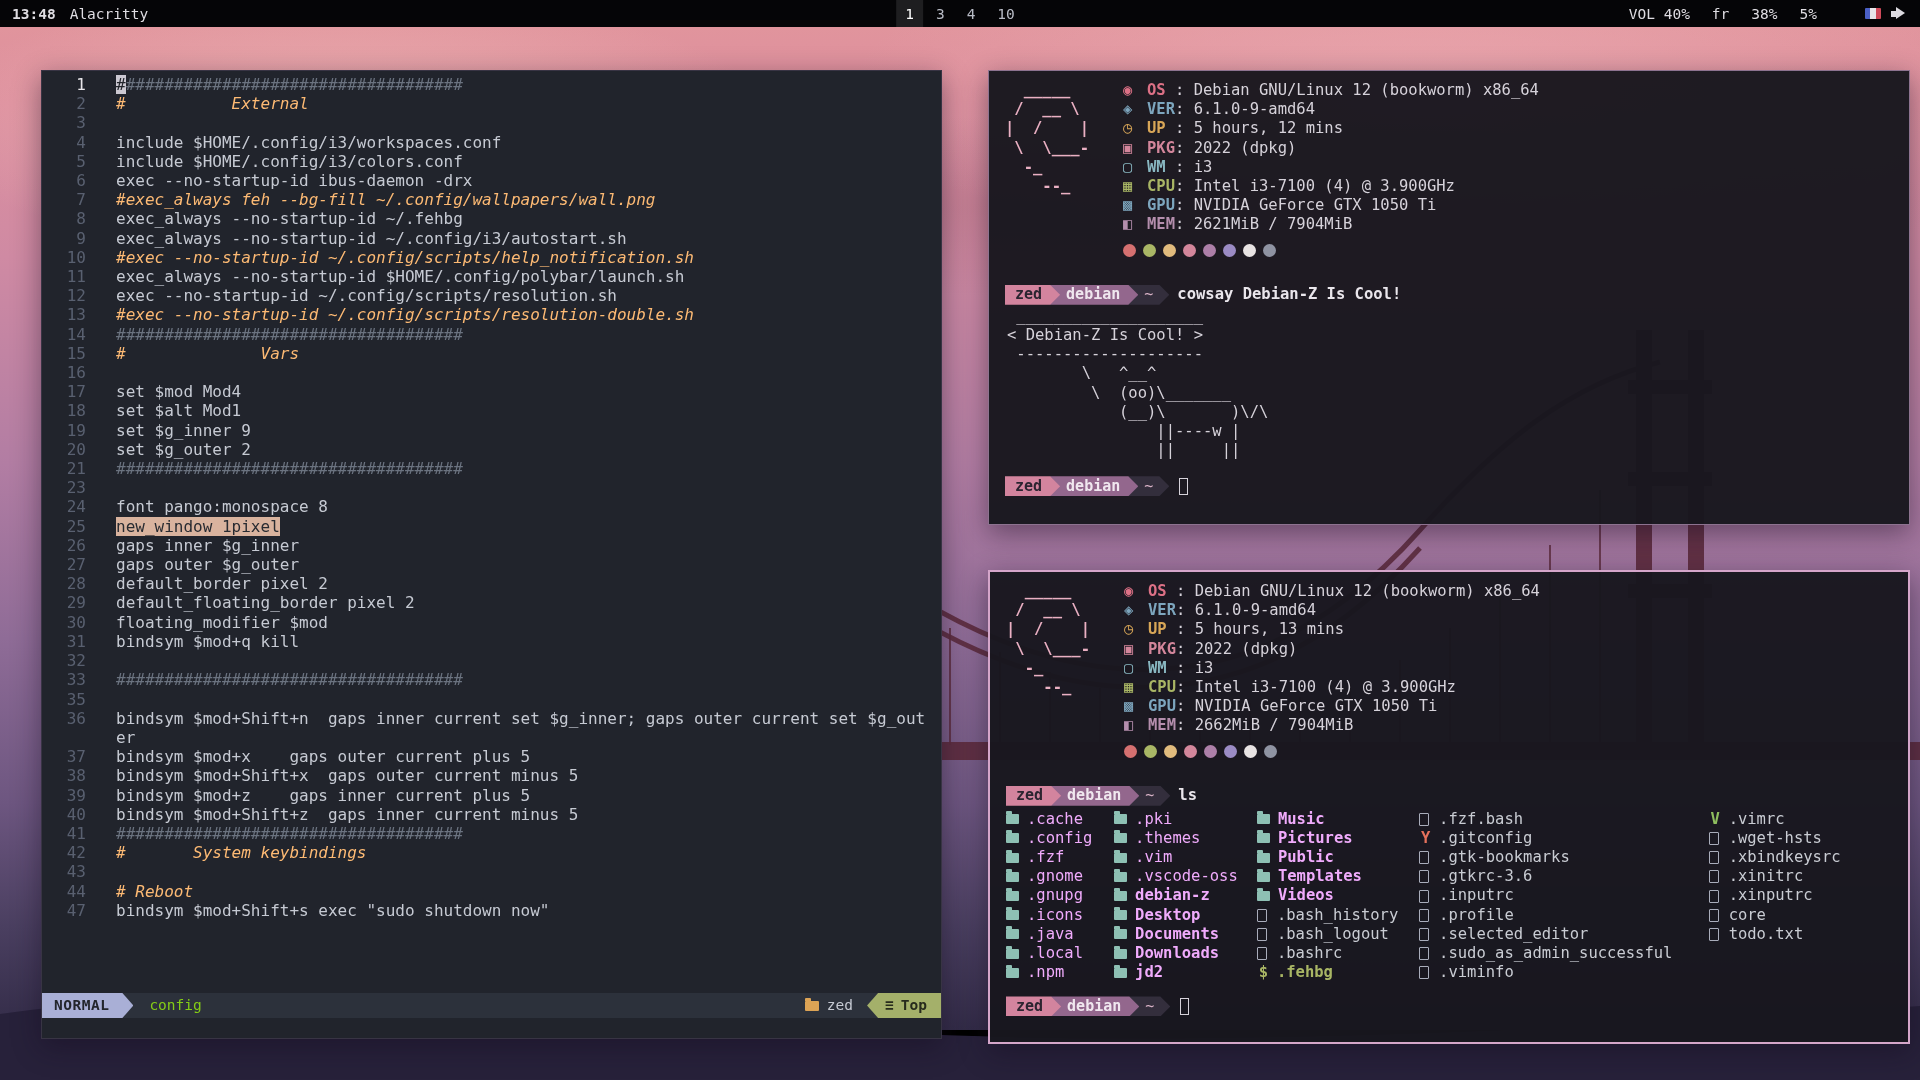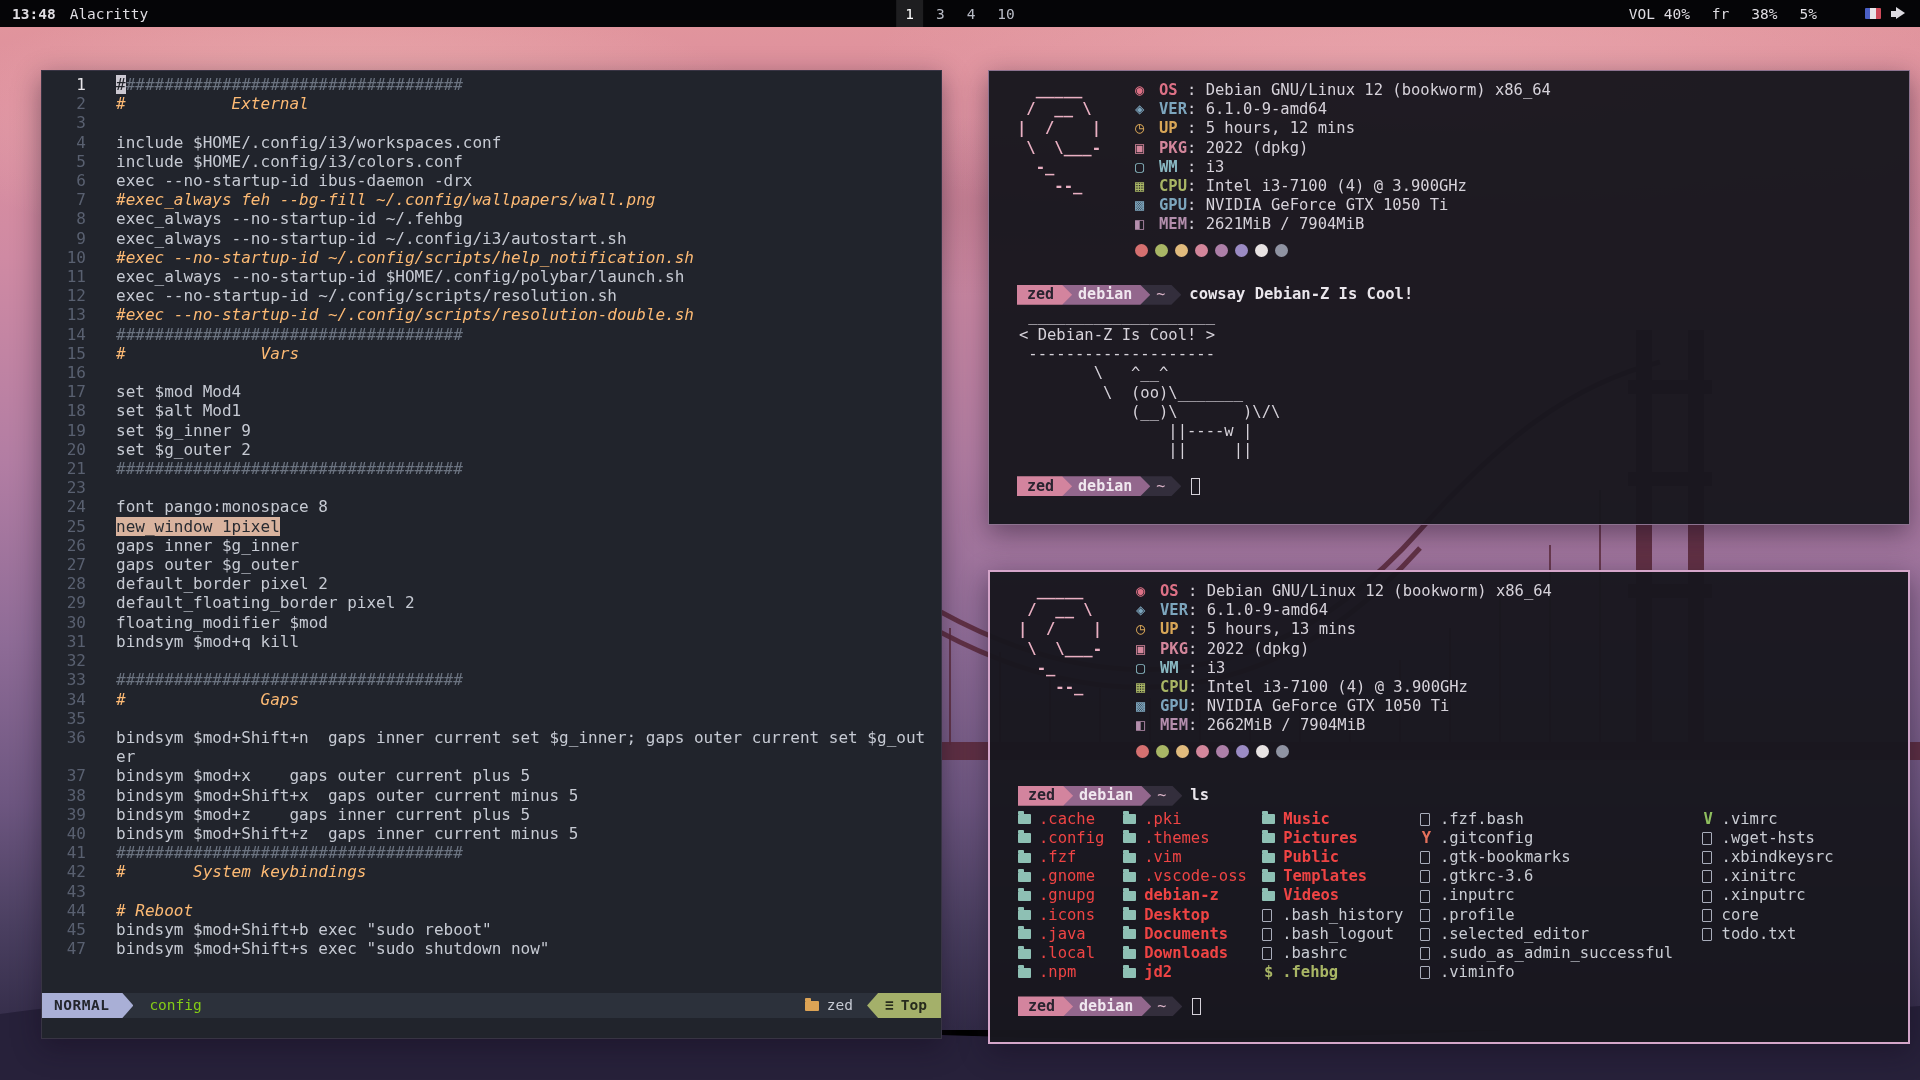--- a/index.html
+++ b/index.html
@@ -62,21 +62,21 @@
   .pos-seg { background:#a4b06a; color:#272b1d; font-weight:bold; height:100%; display:inline-flex;
     align-items:center; gap:7px; padding:0 14px 0 18px;
     clip-path:polygon(11px 0,100% 0,100% 100%,11px 100%,0 50%); }
   .menu-glyph::before { content:"≡"; }
   .cmdline { height:20px; background:#21242c; }
 
   
   .term { background:rgba(24,23,30,.97); font-size:15.5px; line-height:19.2px; color:#d3cfd8; }
   .term-top    { left:988px; top:70px;  width:922px; height:455px; border:1px solid #8d7390; }
   .term-bottom { left:988px; top:570px; width:922px; height:474px; border:2px solid #d5a6ca; }
-  .term-body { padding:10px 28px; }
+  .term-body { padding:10px 16px; }
   .fetch-block { display:flex; }
   .logo { font-size:15.5px; line-height:19.2px; color:#eab0c3; font-weight:bold; flex:0 0 118px; width:118px; }
   .fetch-row { height:19.2px; display:flex; align-items:center; white-space:pre; }
   .f-icon { width:24px; font-weight:bold; }
   .f-label { font-weight:bold; }
   .f-value { color:#d6d2da; }
   .palette-row { display:flex; gap:7px; margin-top:6px; height:19.2px; align-items:center; }
   .p-dot { width:13px; height:13px; border-radius:50%; }
   .prompt-row { display:flex; align-items:center; height:20px; margin-top:6px; }
   .seg { display:inline-flex; align-items:center; height:20px; font-size:15px; position:relative; }
@@ -87,21 +87,21 @@
   .seg-path { background:#332e3c; color:#d8b2c6; padding:0 16px; margin-left:-10px; z-index:1;
     clip-path:polygon(0 0,calc(100% - 10px) 0,100% 50%,calc(100% - 10px) 100%,0 100%); }
   .cmd { margin-left:8px; font-weight:bold; color:#eae6ec; white-space:pre; }
   .term-cursor { display:inline-block; width:9px; height:17px; border:1px solid #d6d2da; margin-left:10px; }
   .cowsay { white-space:pre; color:#d6d2da; margin:2px 0 0 2px; font-size:15.5px; line-height:19.2px; }
   .t-blank { height:19px; }
   .ls-grid { display:flex; margin-top:4px; }
   .ls-col { display:flex; flex-direction:column; }
   .ls-col-0{width:112px} .ls-col-1{width:148px} .ls-col-2{width:168px} .ls-col-3{width:300px} .ls-col-4{width:190px}
   .ls-entry { height:19.2px; display:flex; align-items:center; white-space:pre; }
-  .ls-entry.dir .ls-name, .ls-entry.dir-bold .ls-name { color:#ef4444; }
+  .ls-entry.dir .ls-name, .ls-entry.dir-bold .ls-name { color:#f0abfc; }
   .ls-entry.dir-bold .ls-name { font-weight:bold; }
   .ls-entry.file .ls-name { color:#c9ccd3; }
   .ls-entry.exec .ls-name { color:#a9b665; font-weight:bold; }
   .icon-folder { width:13px; height:10px; background:#8ec0b4; border-radius:1px; position:relative; margin-right:8px; flex:0 0 13px; }
   .icon-folder::before { content:""; position:absolute; top:-3px; left:0; width:6px; height:3px; background:#8ec0b4; border-radius:1px 1px 0 0; }
   .icon-file { width:10px; height:13px; border:1px solid #a9adbb; border-radius:1px; margin-right:10px; flex:0 0 10px; }
   .icon-glyph { width:13px; margin-right:7px; font-weight:bold; flex:0 0 13px; text-align:center; }
   .icon-git { color:#e5715c; } .icon-vim { color:#8fbf5f; } .icon-shell { color:#a9b665; }
 </style>
 </head>
@@ -291,24 +291,20 @@
         </div>
         <div class="ed-row">
           <span class="ed-num">32</span>
           <span class="ed-text code"> </span>
         </div>
         <div class="ed-row">
           <span class="ed-num">33</span>
           <span class="ed-text sep">####################################</span>
         </div>
         <div class="ed-row">
-          <span class="ed-num">34</span>
-          <span class="ed-text comment">#              Gaps</span>
-        </div>
-        <div class="ed-row">
           <span class="ed-num">35</span>
           <span class="ed-text code"> </span>
         </div>
         <div class="ed-row">
           <span class="ed-num">36</span>
           <span class="ed-text code">bindsym $mod+Shift+n  gaps inner current set $g_inner; gaps outer current set $g_outer</span>
         </div>
         <div class="ed-row">
           <span class="ed-num">37</span>
           <span class="ed-text code">bindsym $mod+x    gaps outer current plus 5</span>
@@ -333,24 +329,20 @@
           <span class="ed-num">42</span>
           <span class="ed-text comment">#       System keybindings</span>
         </div>
         <div class="ed-row">
           <span class="ed-num">43</span>
           <span class="ed-text code"> </span>
         </div>
         <div class="ed-row">
           <span class="ed-num">44</span>
           <span class="ed-text comment"># Reboot</span>
-        </div>
-        <div class="ed-row">
-          <span class="ed-num">45</span>
-          <span class="ed-text code">bindsym $mod+Shift+b exec "sudo reboot"</span>
         </div>
         <div class="ed-row">
           <span class="ed-num">47</span>
           <span class="ed-text code">bindsym $mod+Shift+s exec "sudo shutdown now"</span>
         </div>
       </div>
     <div class="statusline">
       <span class="mode-seg">NORMAL</span>
       <span class="filename">config</span>
       <div class="status-right">

